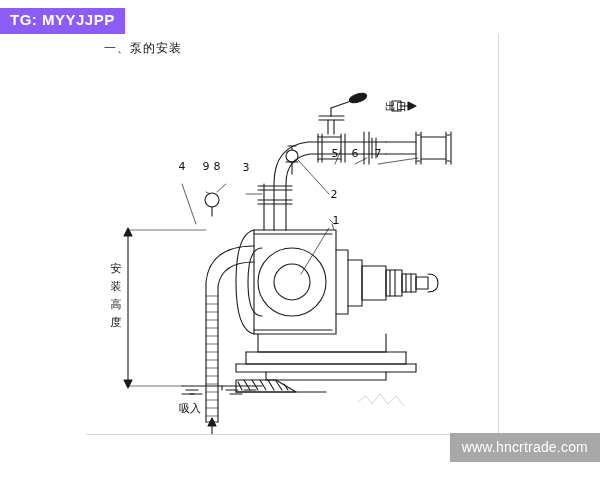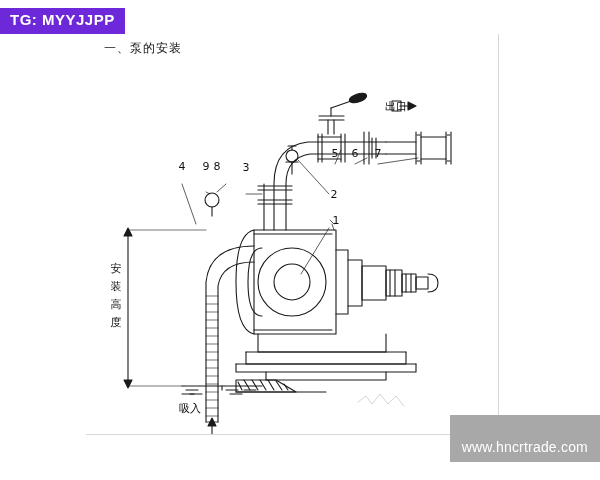--- a/index.html
+++ b/index.html
@@ -19,38 +19,38 @@
     left: 0; top: 0;
     width: 600px;
     height: 480px;
     background: #ffffff;
   }
   
   .tg-badge {
     position: absolute;
     left: 0;
     top: 8px;
-    background: #6d28d9;
+    background: #8b5cf6;
     color: #ffffff;
     font-size: 15px;
     font-weight: bold;
     letter-spacing: 0.5px;
     padding: 4px 10px 5px 10px;
     line-height: 1.1;
     z-index: 30;
   }
   
   .watermark {
     position: absolute;
     right: 0;
     bottom: 18px;
     background: #a8a8a8;
     color: #ffffff;
     font-size: 14px;
-    padding: 24px 12px 7px 12px;
+    padding: 6px 12px 7px 12px;
     letter-spacing: 0.2px;
     z-index: 30;
   }
   
   .doc-panel {
     position: absolute;
     left: 86px;
     top: 34px;
     width: 412px;
     height: 400px;

